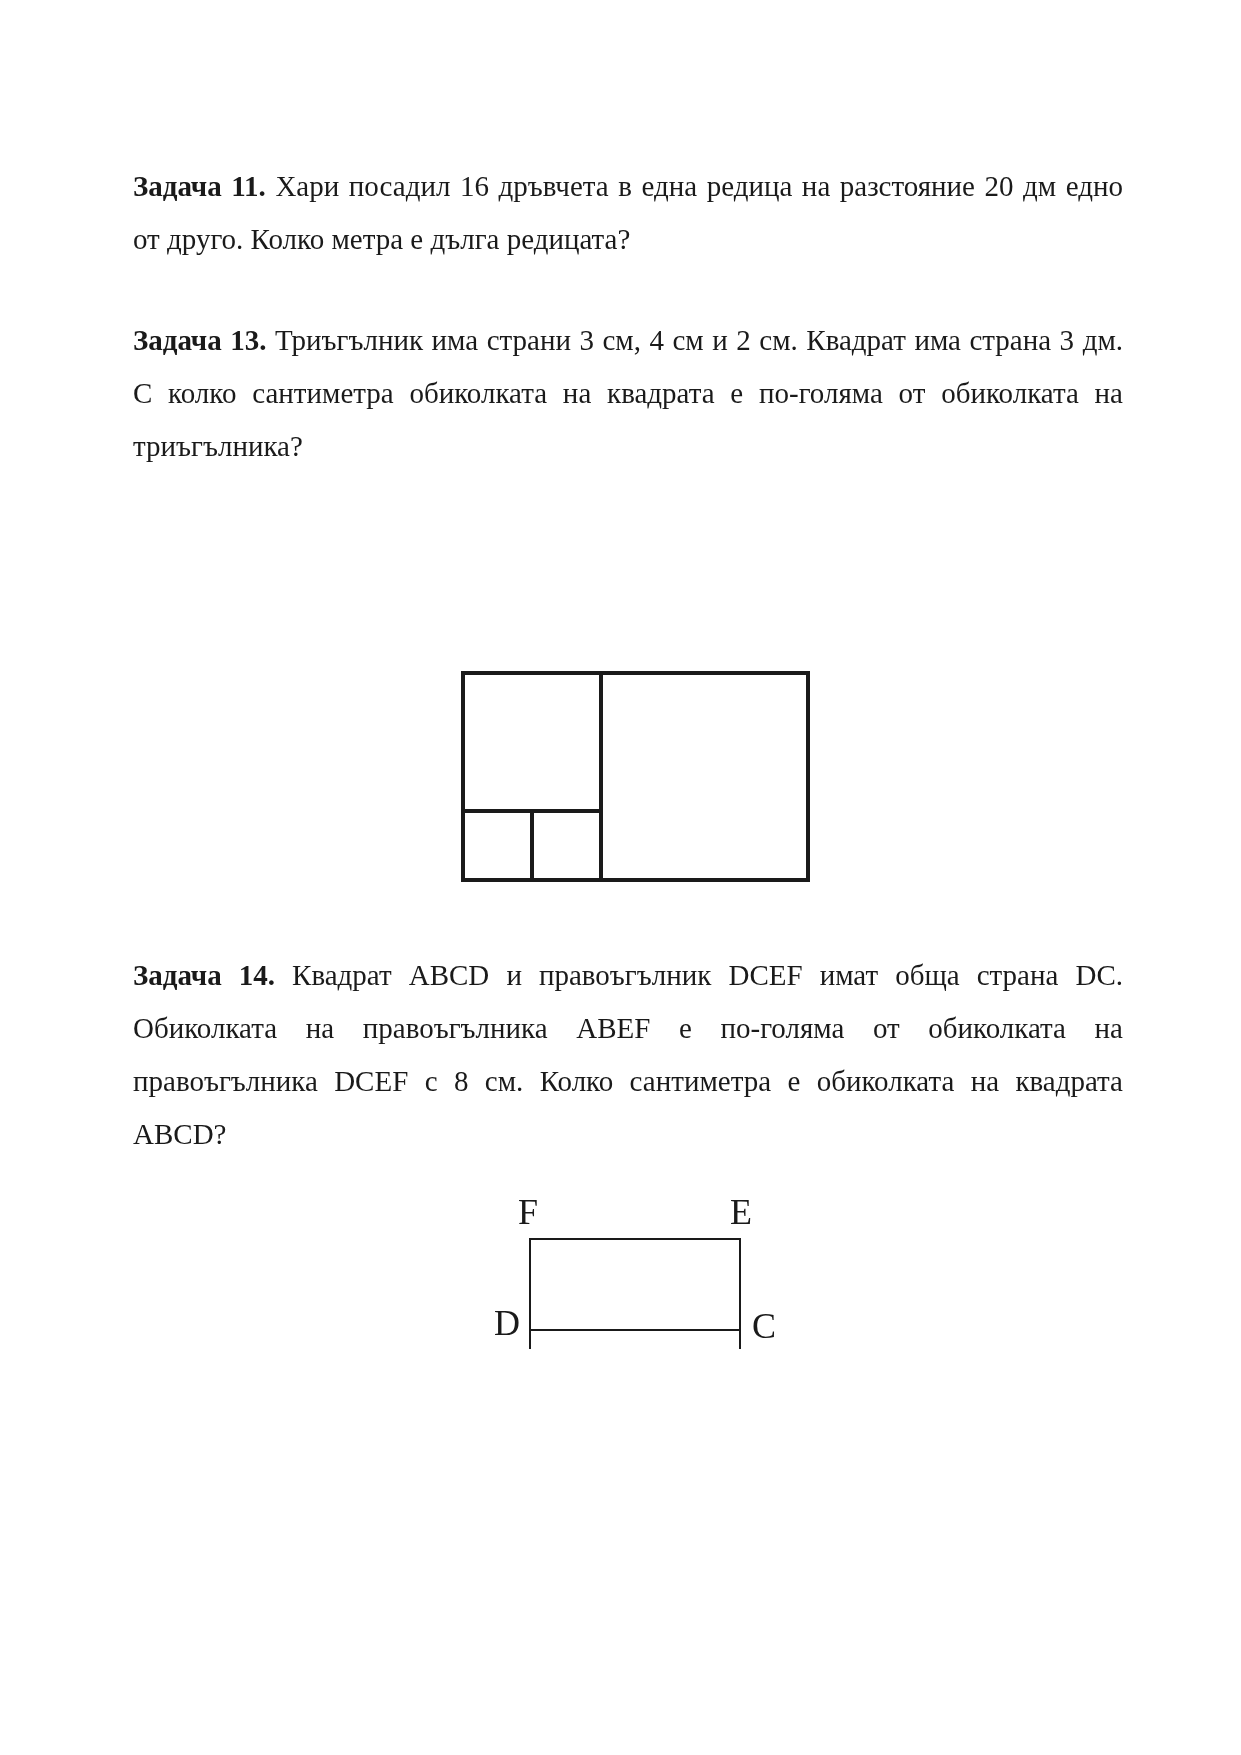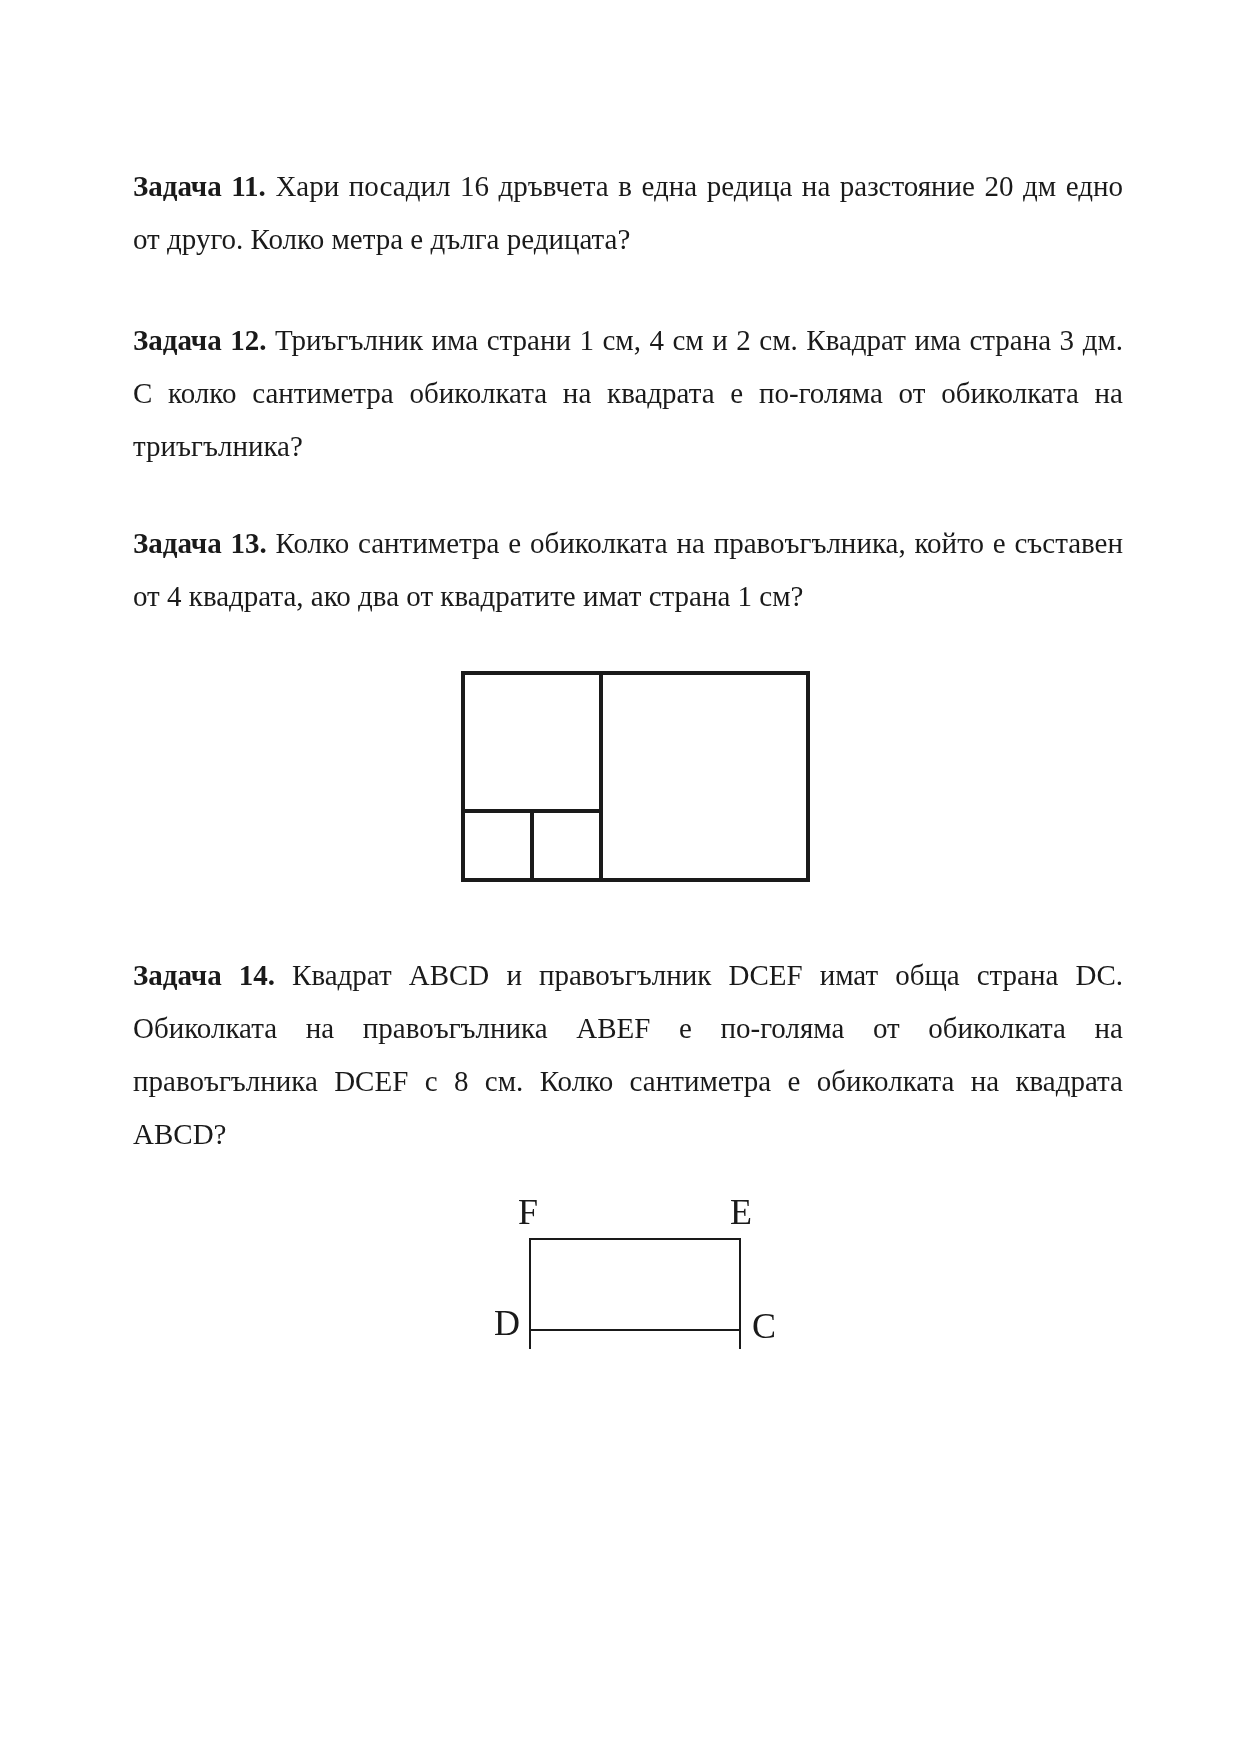--- a/index.html
+++ b/index.html
@@ -50,23 +50,22 @@
     color: #000000;
   }
 </style>
 </head>
 <body>
 
 <div class="page">
 
   <p class="para" style="top:160px"><span class="b">Задача 11.</span><span> Хари посадил 16 дръвчета в една редица на разстояние 20 дм едно от друго. Колко метра е дълга редицата?</span></p>
 
-  <p class="para" style="top:314px"><span class="b">Задача 12.</span><span> Триъгълник има страни 1 </span><span class="i">см,</span><span> 4 </span><span class="i">см</span><span> и 2 </span><span class="i">см.</span><span> Квадрат има страна 3 </span><span class="i">дм.</span><span> С колко сантиметра обиколката на квадрата е по-голяма от обиколката на триъгълника?</span></p>
+  <p class="para" style="top:314px"><span class="b">Задача 13.</span><span> Триъгълник има страни 3 </span><span class="i">см,</span><span> 4 </span><span class="i">см</span><span> и 2 </span><span class="i">см.</span><span> Квадрат има страна 3 </span><span class="i">дм.</span><span> С колко сантиметра обиколката на квадрата е по-голяма от обиколката на триъгълника?</span></p>
 
-  <p class="para" style="top:517px"><span class="b">Задача 13.</span><span> Колко сантиметра е обиколката на правоъгълника, който е съставен от 4 квадрата, ако два от квадратите имат страна 1 см?</span></p>
 
   <div class="fig" style="left:461px; top:671px">
     <svg width="349" height="211" viewBox="0 0 349 211" shape-rendering="crispEdges">
       <rect x="2" y="2" width="345" height="207" fill="none" stroke="#1a1a1a" stroke-width="4"></rect>
       <line x1="140" y1="2" x2="140" y2="209" stroke="#1a1a1a" stroke-width="4"></line>
       <line x1="2" y1="140" x2="140" y2="140" stroke="#1a1a1a" stroke-width="4"></line>
       <line x1="71" y1="140" x2="71" y2="209" stroke="#1a1a1a" stroke-width="4"></line>
     </svg>
   </div>
 

